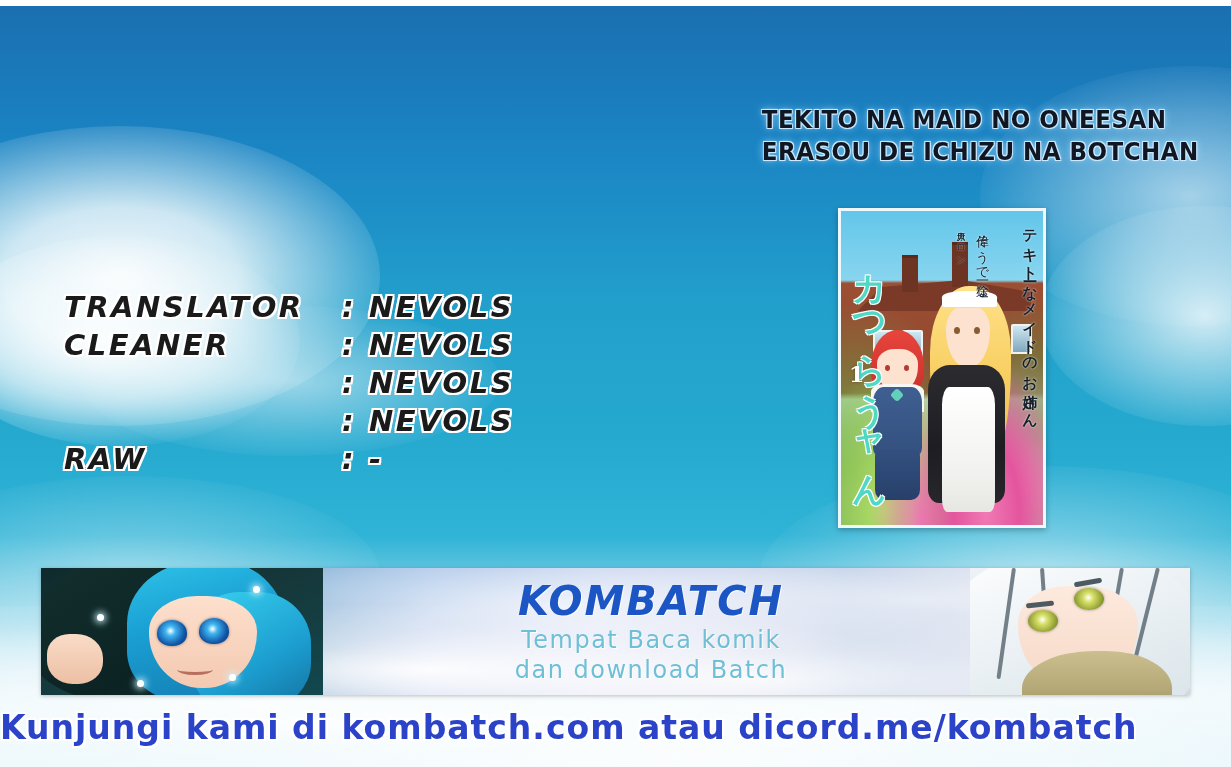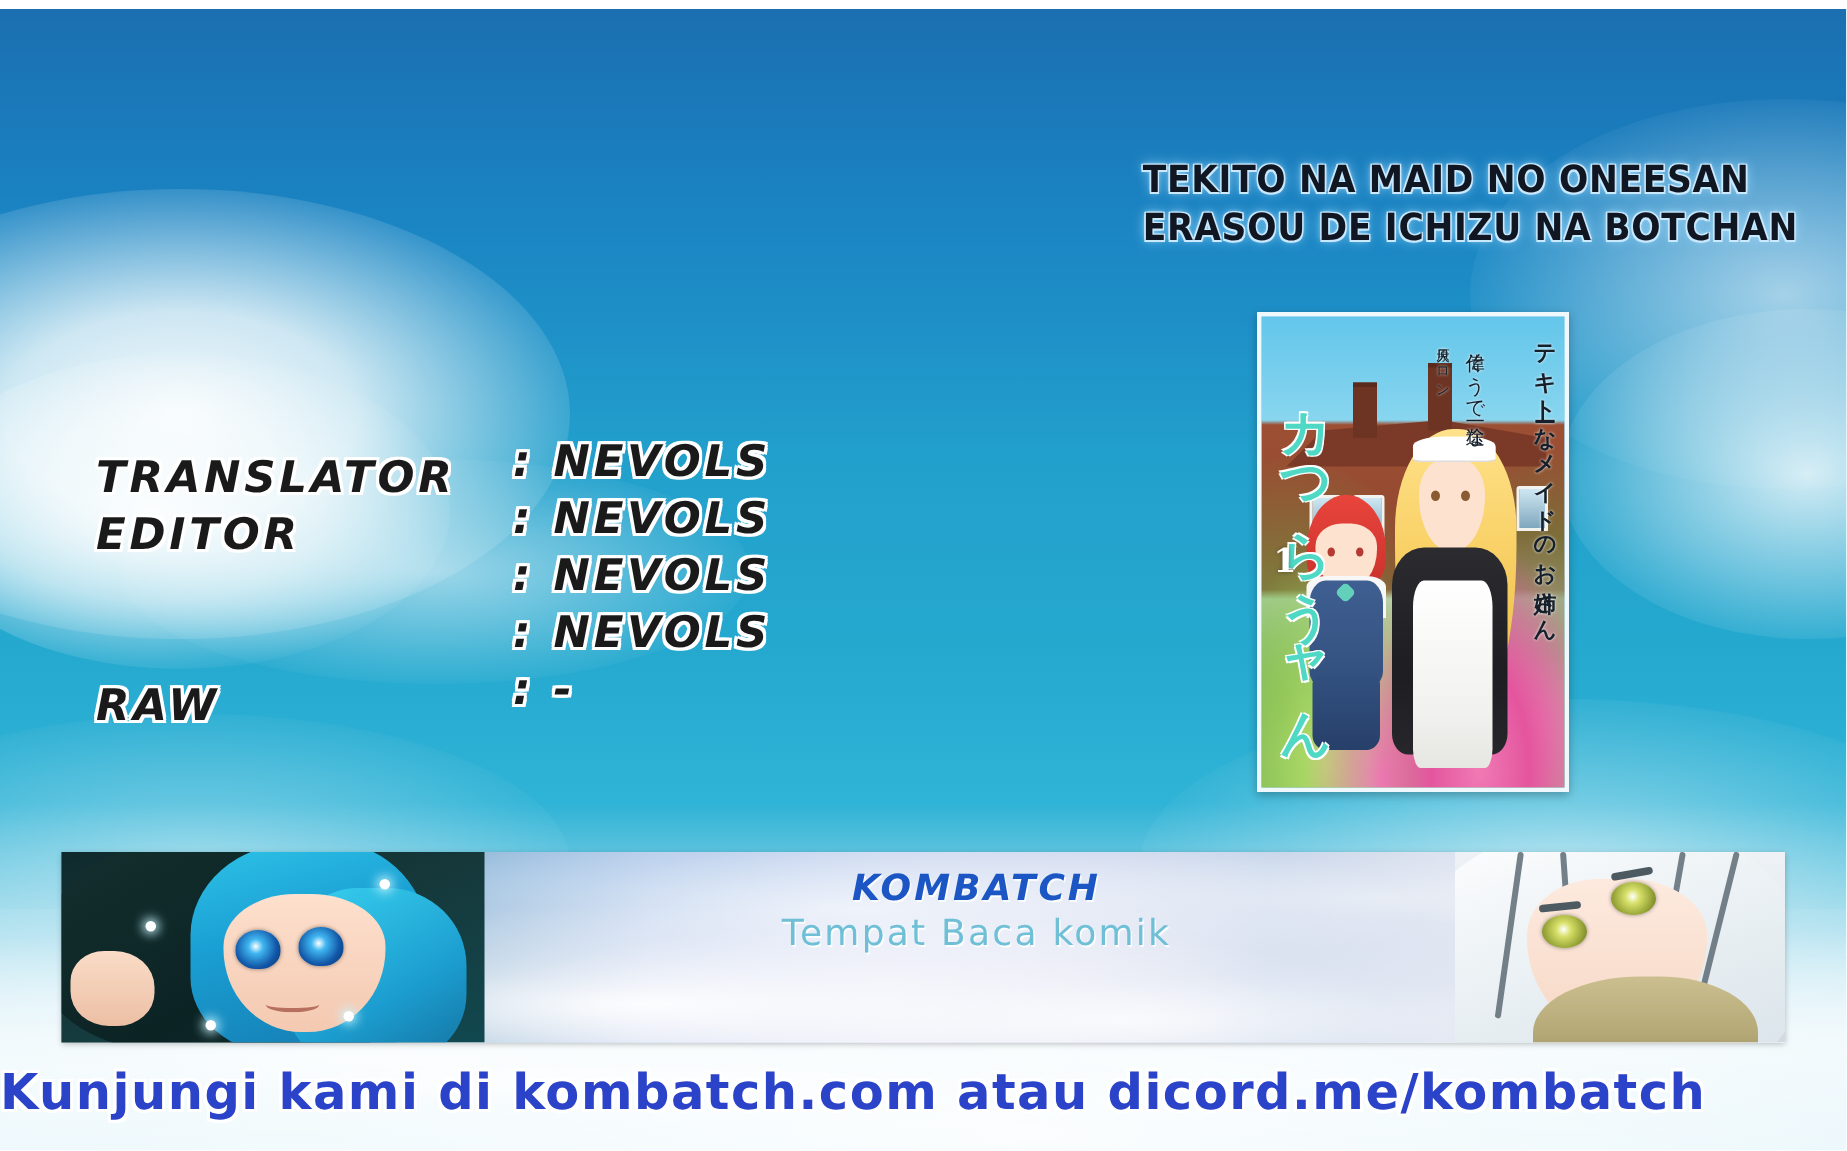--- a/index.html
+++ b/index.html
@@ -369,21 +369,21 @@
     font-style: italic;
     font-size: 29px;
     letter-spacing: 2.5px;
     color: #1a1a1a;
     text-shadow:
       -2px -2px 0 #ffffff, 2px -2px 0 #ffffff,
       -2px  2px 0 #ffffff, 2px  2px 0 #ffffff,
       -2px  0   0 #ffffff, 2px  0   0 #ffffff,
        0   -2px 0 #ffffff, 0    2px 0 #ffffff;
   }
-  .credit-label { position: absolute; left: 0; top: 11px; }
+  .credit-label { position: absolute; left: 0; top: 0; }
   .credit-colon { position: absolute; left: 278px; top: 0; }
   .credit-value { position: absolute; left: 305px; top: 0; }
 
   
   .social-row {
     position: absolute;
     left: 66px;
     top: 498px;
     display: flex;
     align-items: center;
@@ -623,21 +623,21 @@
     position: absolute;
     left: 330px;
     top: 10px;
     width: 560px;
     text-align: center;
   }
   .promo-title {
     font-family: "DejaVu Sans", sans-serif;
     font-weight: 700;
     font-style: italic;
-    font-size: 24px;
+    font-size: 40px;
     letter-spacing: 2px;
     color: #1b56c4;
     text-shadow: 1px 1px 0 rgba(255,255,255,0.8);
   }
   .promo-sub1, .promo-sub2 {
     font-family: "DejaVu Sans", sans-serif;
     font-size: 24px;
     letter-spacing: 1.5px;
     color: #6fbfd6;
     text-shadow: 1px 1px 0 rgba(255,255,255,0.85);
@@ -725,21 +725,21 @@
     <div class="cover-vol">1</div>
   </div>
 
   <div class="credits">
     <div class="credit-row">
       <span class="credit-text credit-label">TRANSLATOR</span>
       <span class="credit-text credit-colon">:</span>
       <span class="credit-text credit-value">NEVOLS</span>
     </div>
     <div class="credit-row">
-      <span class="credit-text credit-label">EDITOR</span>
+      <span class="credit-text credit-label">CLEANER</span>
       <span class="credit-text credit-colon">:</span>
       <span class="credit-text credit-value">NEVOLS</span>
     </div>
     <div class="credit-row">
       <span class="credit-text credit-colon">:</span>
       <span class="credit-text credit-value">NEVOLS</span>
     </div>
     <div class="credit-row">
       <span class="credit-text credit-colon">:</span>
       <span class="credit-text credit-value">NEVOLS</span>
@@ -766,20 +766,21 @@
       <div class="pl-hand"></div>
       <div class="pl-sparkle" style="left:56px; top:46px;"></div>
       <div class="pl-sparkle" style="left:212px; top:18px;"></div>
       <div class="pl-sparkle" style="left:96px; top:112px;"></div>
       <div class="pl-sparkle" style="left:188px; top:106px;"></div>
     </div>
 
     <div class="promo-text">
       <div class="promo-title">KOMBATCH</div>
       <div class="promo-sub1">Tempat Baca komik</div>
+      <div class="promo-sub2">dan download Batch</div>
     </div>
 
     <div class="promo-right">
       <div class="pr-hair"></div>
       <div class="pr-strand" style="left:42px; top:0; height:112px; transform:rotate(8deg);"></div>
       <div class="pr-strand" style="left:70px; top:0; height:120px; transform:rotate(-4deg);"></div>
       <div class="pr-strand" style="left:150px; top:0; height:118px; transform:rotate(10deg);"></div>
       <div class="pr-strand" style="left:186px; top:0; height:110px; transform:rotate(14deg);"></div>
       <div class="pr-face"></div>
       <div class="pr-brow" style="left:56px; top:34px; transform:rotate(-6deg);"></div>

